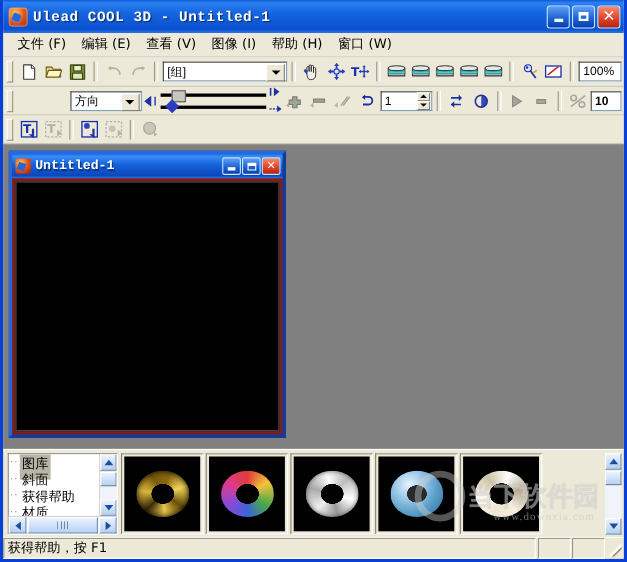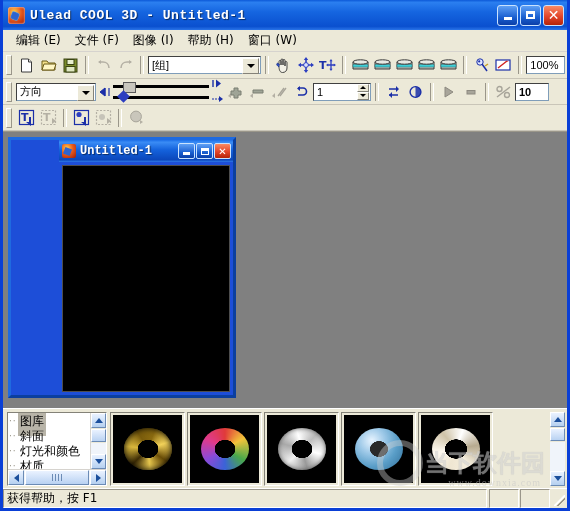--- a/index.html
+++ b/index.html
@@ -119,26 +119,26 @@
   .slider-wrap{position:relative;width:96px;height:9px;display:flex;align-items:center;}
   .slider-track{width:100%;height:3px;background:#000;}
   .slider-thumb-sq{position:absolute;left:10px;top:0;width:11px;height:9px;background:#c8c6bd;border:1px solid #5a5a5a;}
   .slider-thumb-dia{position:absolute;left:6px;top:-1px;width:9px;height:9px;background:#2c3ec0;transform:rotate(45deg);}
   
   .workspace{
     flex:1 1 auto;background:#808080;position:relative;overflow:hidden;
     border-top:1px solid #9a968a;
   }
   .doc-window{
-    position:absolute;left:5px;top:5px;width:228px;height:261px;
+    position:absolute;left:5px;top:5px;width:252px;height:261px;
     box-sizing:border-box;
     border:3px solid;
     border-color:#1f6ae0 #0b3f9e #0b3f9e #1f6ae0;
-    background:#1d4ed8;
-    display:flex;flex-direction:column;padding-left:48px;
+    background:#7f1d1d;
+    display:flex;flex-direction:column;
   }
   .doc-title{
     height:22px;flex:0 0 22px;
     background:linear-gradient(to bottom,#1b6ee8 0%,#3a8cf5 10%,#1462dc 45%,#0b47bb 90%,#2f78ea 100%);
     display:flex;align-items:center;padding:0 2px 0 3px;
   }
   .doc-icon{
     width:14px;height:14px;flex:0 0 14px;margin-right:4px;border-radius:2px;
     background:radial-gradient(circle at 35% 30%,#ffd24a 0%,#e85a1d 45%,#9f1c06 100%);
     position:relative;
@@ -250,21 +250,21 @@
      radial-gradient(ellipse at 50% 50%, #000 0 30%, transparent 31%),
      conic-gradient(from 45deg,#bdbdbd,#ffffff,#9a9a9a,#f0f0f0,#aaaaaa,#ffffff,#bdbdbd);
      box-shadow:inset 0 0 5px #555;}
   .t-blue{background:
      radial-gradient(ellipse at 50% 50%, #2a2a2a 0 26%, transparent 27%),
      radial-gradient(circle at 35% 30%,#e8f4ff 0%,#9ec9e8 30%,#5a9ec8 60%,#2f6c96 100%);}
   .t-ivory{background:
      radial-gradient(ellipse at 50% 50%, #000 0 32%, transparent 33%),
      conic-gradient(from 200deg,#efe6d2,#fffaf0,#cfc3a8,#ffffff,#b8ab90,#f5eedd,#efe6d2);}
   .watermark{
-    position:absolute;right:2px;bottom:0px;
+    position:absolute;right:2px;bottom:12px;
     pointer-events:none;user-select:none;
     display:flex;align-items:center;gap:2px;
     opacity:.55;
   }
   .wm-ring{width:34px;height:34px;border-radius:50%;border:6px solid #cfcfcf;opacity:.75;}
   .wm-text{
     font-size:24px;color:#d0d0d0;font-weight:bold;
     font-family:"DejaVu Sans",sans-serif;line-height:24px;
     text-shadow:0 0 1px #aaa;
   }
@@ -309,22 +309,23 @@
       <div class="tbtn">
           <span class="max-glyph"></span>
         </div>
       <div class="tbtn close">
           <span class="close-glyph">✕</span>
         </div>
     </div>
   </div>
 
   <div class="menubar">
+    <div class="menu-item">文件 (F)</div>
     <div class="menu-item">编辑 (E)</div>
-    <div class="menu-item">文件 (F)</div>
+    <div class="menu-item">查看 (V)</div>
     <div class="menu-item">图像 (I)</div>
     <div class="menu-item">帮助 (H)</div>
     <div class="menu-item">窗口 (W)</div>
   </div>
 
   <div class="toolbar tb1">
     <div class="grip"></div>
 
     <div class="tbi">
       <svg width="15" height="15" viewBox="0 0 15 15">
@@ -445,21 +446,21 @@
     <div class="sep"></div>
 
     <div class="txtfield" style="width:42px;">
       <span>100%</span>
     </div>
   </div>
 
   <div class="toolbar tb2">
     <div class="grip"></div>
 
-    <div class="combo" style="width:80px;">
+    <div class="combo" style="width:80px;margin-left:48px;">
       <span>方向</span>
       <span class="cb-arrow">
           <i class="tri-down"></i>
         </span>
     </div>
 
     <div class="tbi" style="width:15px;flex:0 0 15px;">
       <svg width="14" height="10" viewBox="0 0 14 10">
           <path d="M7 1v8M2 5l5-4v8z" fill="#1b2fa8" stroke="#1b2fa8" stroke-width="1"></path>
           <path d="M11 1v8" stroke="#1b2fa8" stroke-width="1.2"></path>
@@ -636,21 +637,21 @@
           <div class="tree-row sel">
             <span class="tree-dots">··</span>
             <span class="tree-label">图库</span>
           </div>
           <div class="tree-row">
             <span class="tree-dots">··</span>
             <span class="tree-label">斜面</span>
           </div>
           <div class="tree-row">
             <span class="tree-dots">··</span>
-            <span class="tree-label">灯光和颜色</span>
+            <span class="tree-label">获得帮助</span>
           </div>
           <div class="tree-row">
             <span class="tree-dots">··</span>
             <span class="tree-label">材质</span>
           </div>
         </div>
         <div class="vscroll">
           <div class="vsb-btn">
               <i class="tri-up"></i>
             </div>

